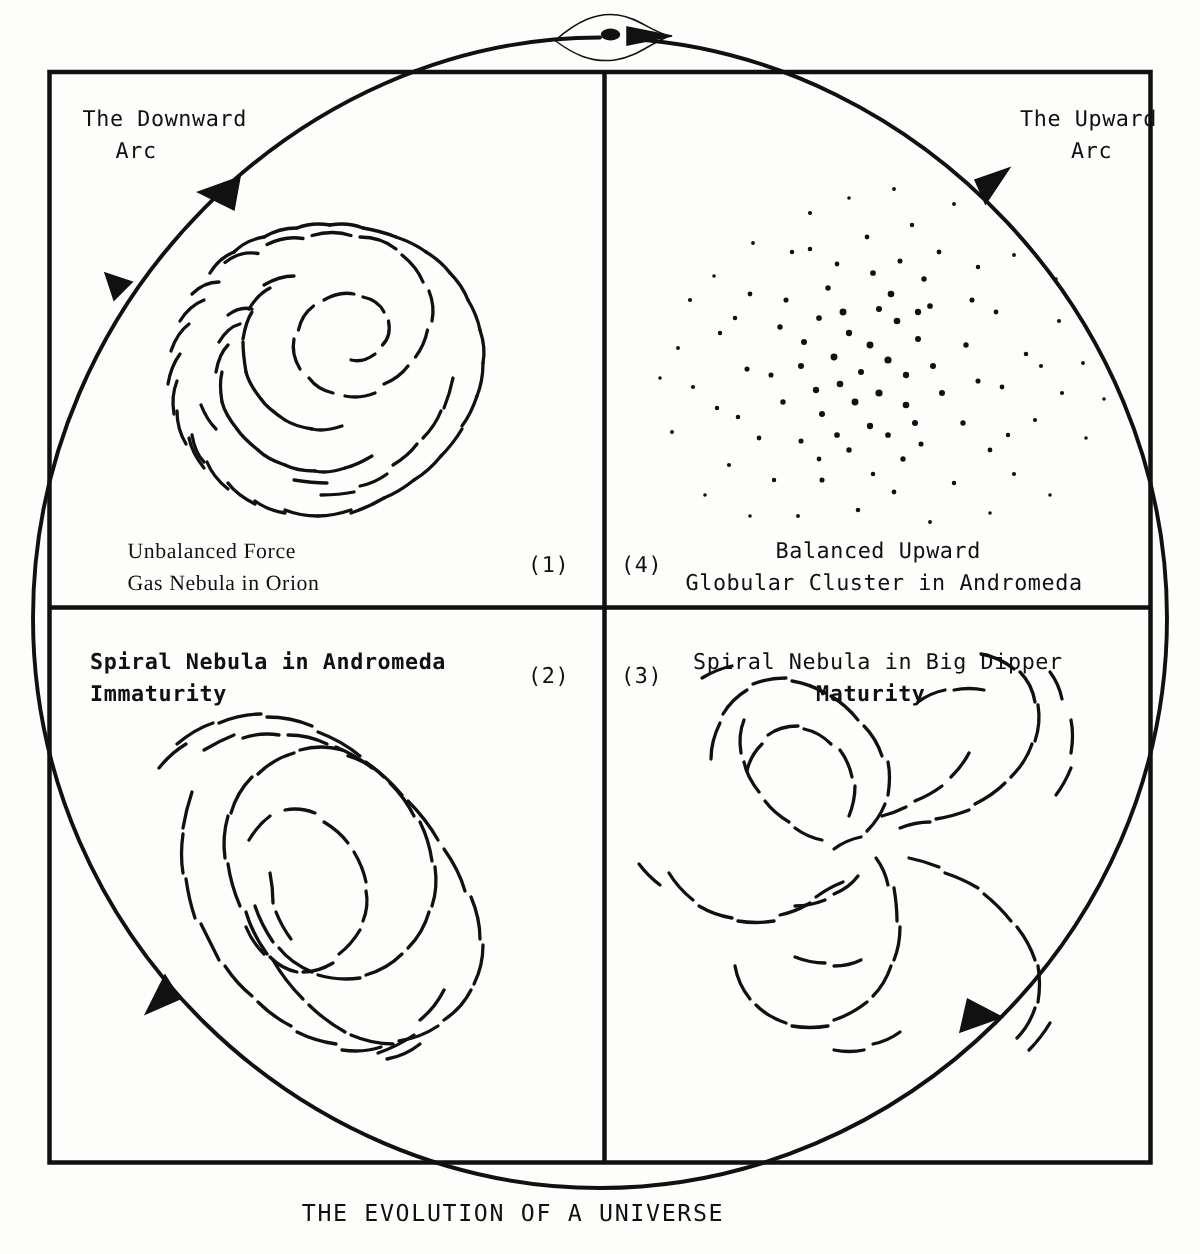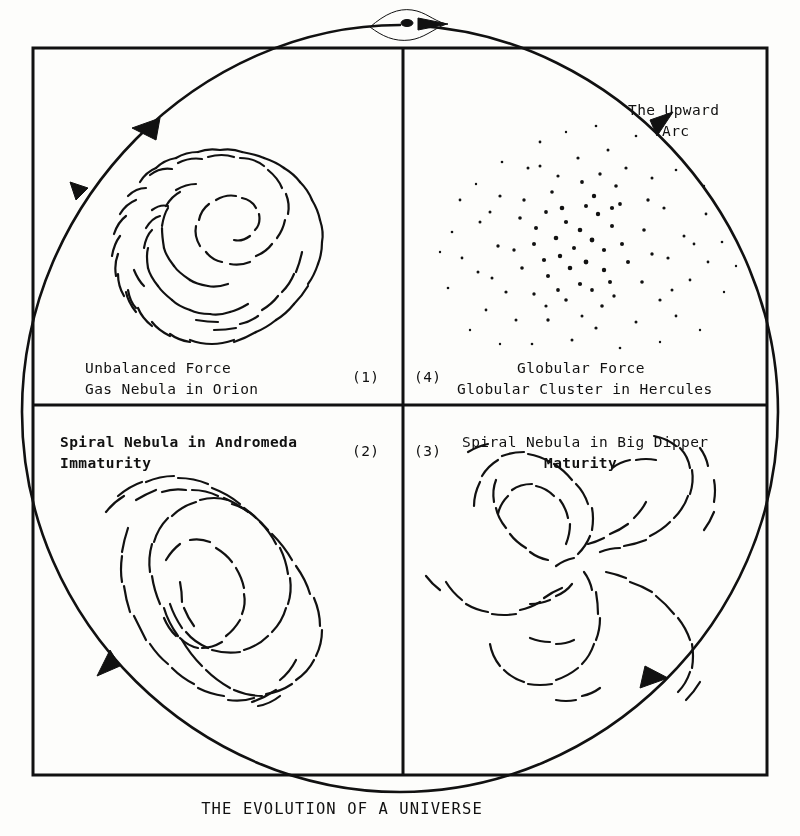--- a/index.html
+++ b/index.html
@@ -372,30 +372,32 @@
         <path d="M468 452 q10 -6 20 -8"></path>
       <path d="M612 468 q8 -6 18 -8"></path>
         <path d="M636 460 q10 -2 20 0"></path>
       <path d="M530 638 q10 4 20 4"></path>
         <path d="M556 644 q10 0 18 -4"></path>
       <path d="M556 700 q10 2 20 0"></path>
         <path d="M582 696 q10 -2 18 -8"></path>
     </g>
   </svg>
 
-
-  <div class="label" style="left:628px; top:70px;margin-top:30px;"><span>The Upward</span>
+  <div class="label" style="left:55px; top:70px;"><span>The Downward</span>
+<span style="margin-left:22px;">Arc</span></div>
+
+  <div class="label" style="left:680px; top:70px;"><span>The Upward</span>
 <span style="margin-left:34px;">Arc</span></div>
 
-  <div class="label" style="left:85px; top:358px;"><span>Unbalanced Force</span>
+  <div class="label" style="left:85px; top:358px;font-family:Liberation Serif, serif;"><span>Unbalanced Force</span>
 <span>Gas Nebula in Orion</span></div>
   <div class="quad-num" style="left:352px; top:369px;">(1)</div>
 
-  <div class="label" style="left:457px; top:358px;"><span style="margin-left:60px;">Globular Force</span>
-<span>Globular Cluster in Hercules</span></div>
+  <div class="label" style="left:457px; top:358px;"><span style="margin-left:60px;">Balanced Upward</span>
+<span>Globular Cluster in Andromeda</span></div>
   <div class="quad-num" style="left:414px; top:369px;">(4)</div>
 
   <div class="label" style="left:60px; top:432px;font-weight:bold;"><span>Spiral Nebula in Andromeda</span>
 <span>Immaturity</span></div>
   <div class="quad-num" style="left:352px; top:443px;">(2)</div>
 
   <div class="label" style="left:462px; top:432px;"><span>Spiral Nebula in Big Dipper</span>
 <span style="margin-left:82px;font-weight:bold;">Maturity</span></div>
   <div class="quad-num" style="left:414px; top:443px;">(3)</div>
 

